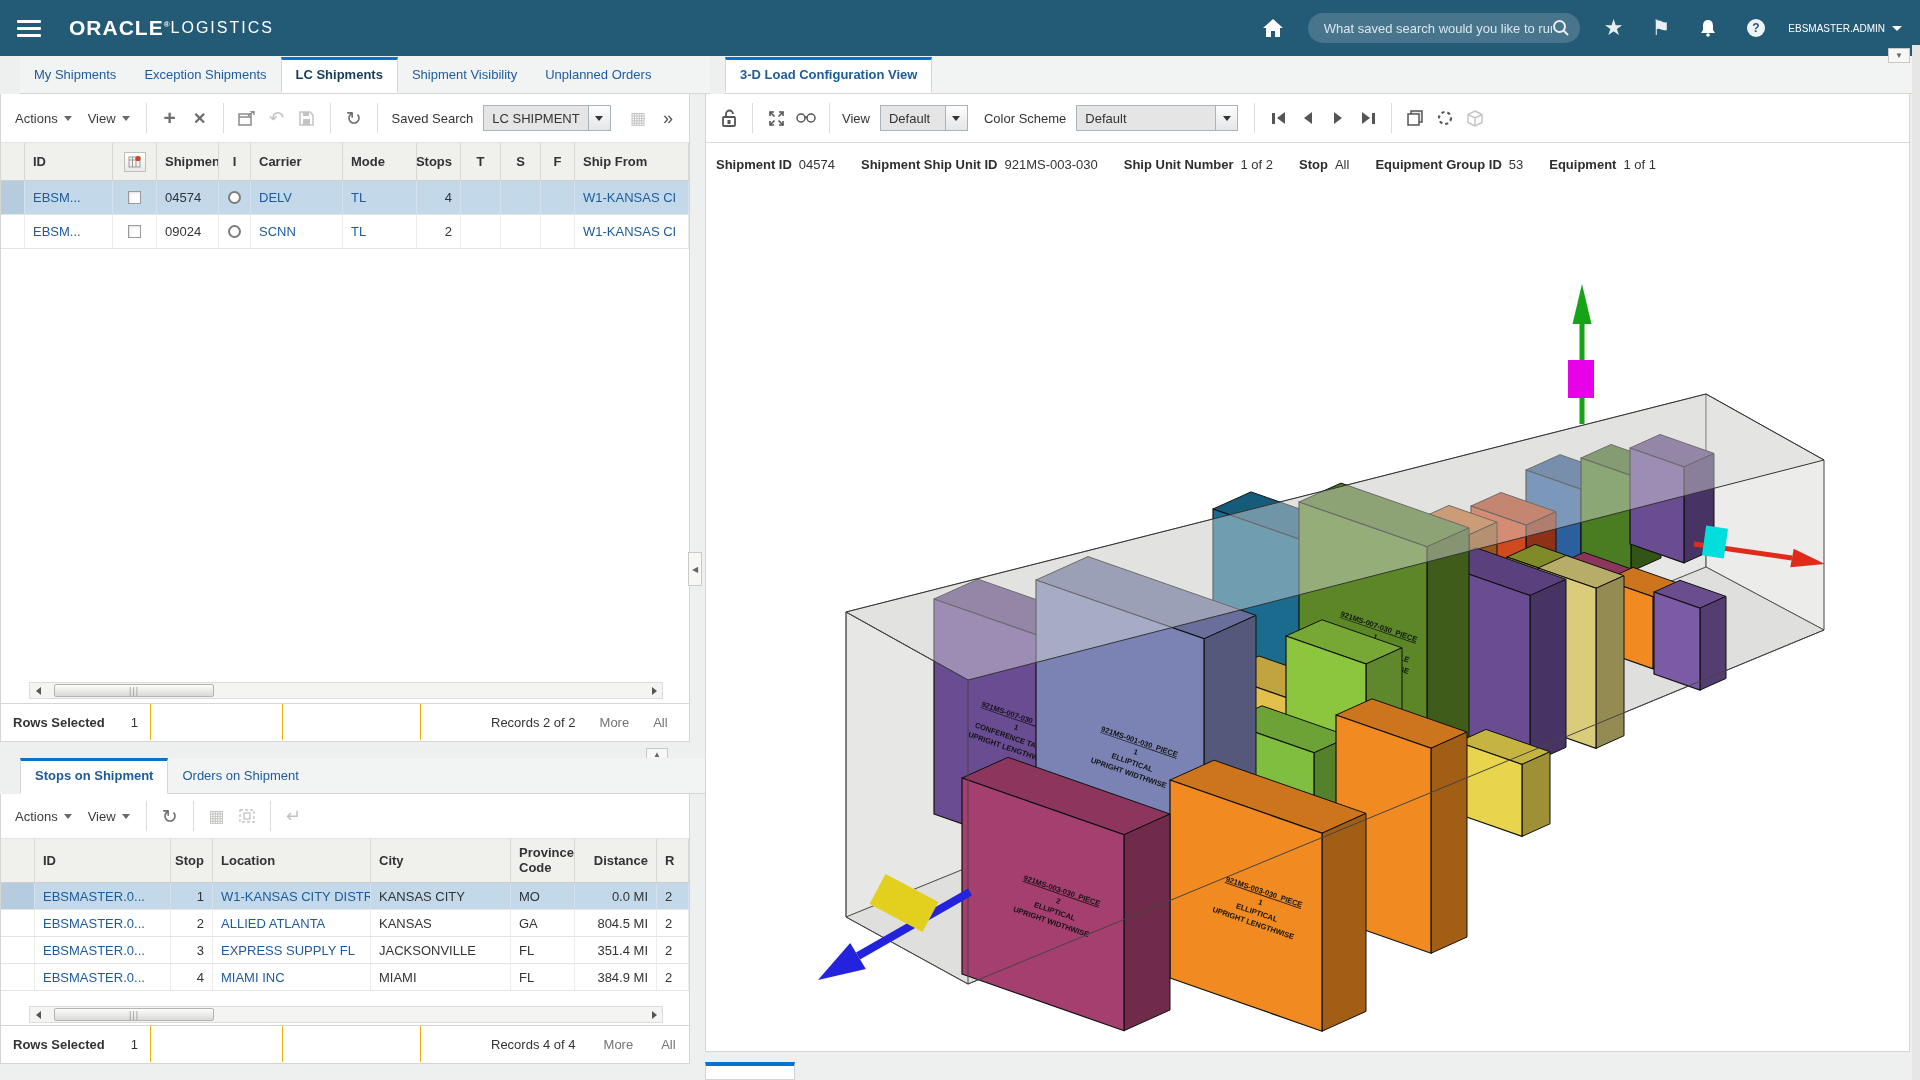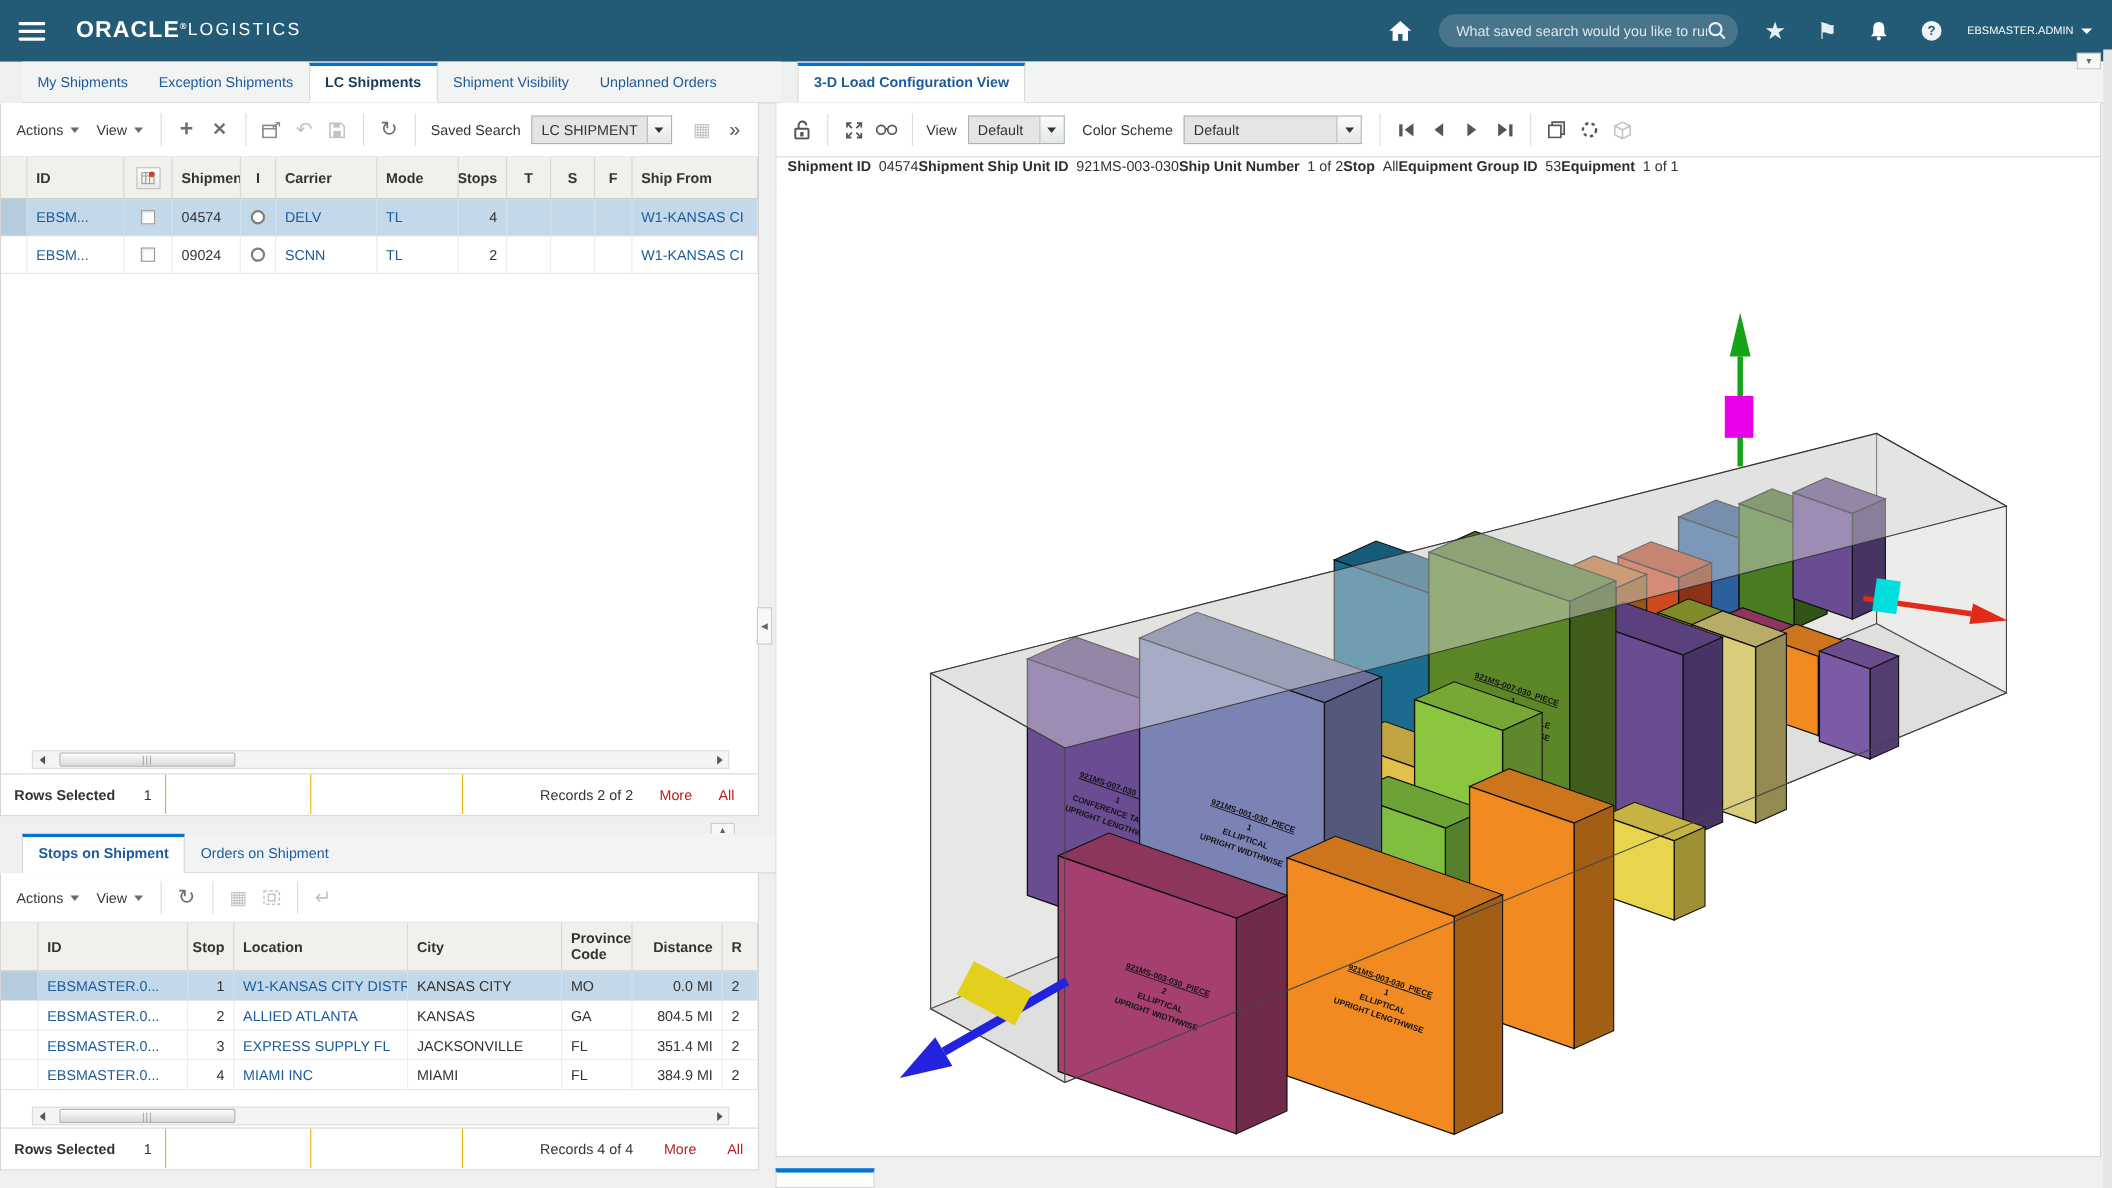--- a/index.html
+++ b/index.html
@@ -65,27 +65,27 @@
   .hscroll { display:flex; align-items:center; background:#f4f4f2; border:1px solid #dcdcda; height:17px; }
   .hs-arrow { width:16px; height:15px; display:flex; align-items:center; justify-content:center; cursor:pointer; }
   .tri-l { width:0;height:0;border-top:4px solid transparent;border-bottom:4px solid transparent;border-right:5px solid #555; }
   .tri-r { width:0;height:0;border-top:4px solid transparent;border-bottom:4px solid transparent;border-left:5px solid #555; }
   .hs-thumb { height:13px; border:1px solid #b3b3b1; border-radius:2px; background:linear-gradient(#fdfdfd,#d9d9d7);
       display:flex; align-items:center; justify-content:center; color:#999; font-size:9px; letter-spacing:1px; cursor:grab; }
 
   
   .pfoot { display:flex; align-items:center; background:#fff; border-top:1px solid #d6d6d4; font-size:13px; }
   .pfoot .cell { height:100%; display:flex; align-items:center; border-right:1px solid #eab308; }
-  .muted { color:#b91c1c; }
+  .muted { color:#737373; }
 
   
   .handle { background:#f7f7f5; border:1px solid #c9c9c7; display:flex; align-items:center; justify-content:center; cursor:pointer; }
 
   
-  #info-row { display:flex; align-items:flex-start; padding:0 10px; border-top:1px solid #d9d9d7; background:#fff; }
+  #info-row { display:flex; align-items:flex-end; gap:26px; padding:0 10px; border-top:1px solid #d9d9d7; background:#fff; }
   #info-row .pair { display:flex; gap:7px; white-space:nowrap; }
   #info-row .lbl { font-weight:bold; color:#2e2e2e; }
 
   svg text { font-family:"Liberation Sans", sans-serif; }
 </style>
 </head>
 <body>
 
 <div id="topbar" class="abs">
   <div id="hamburger">

